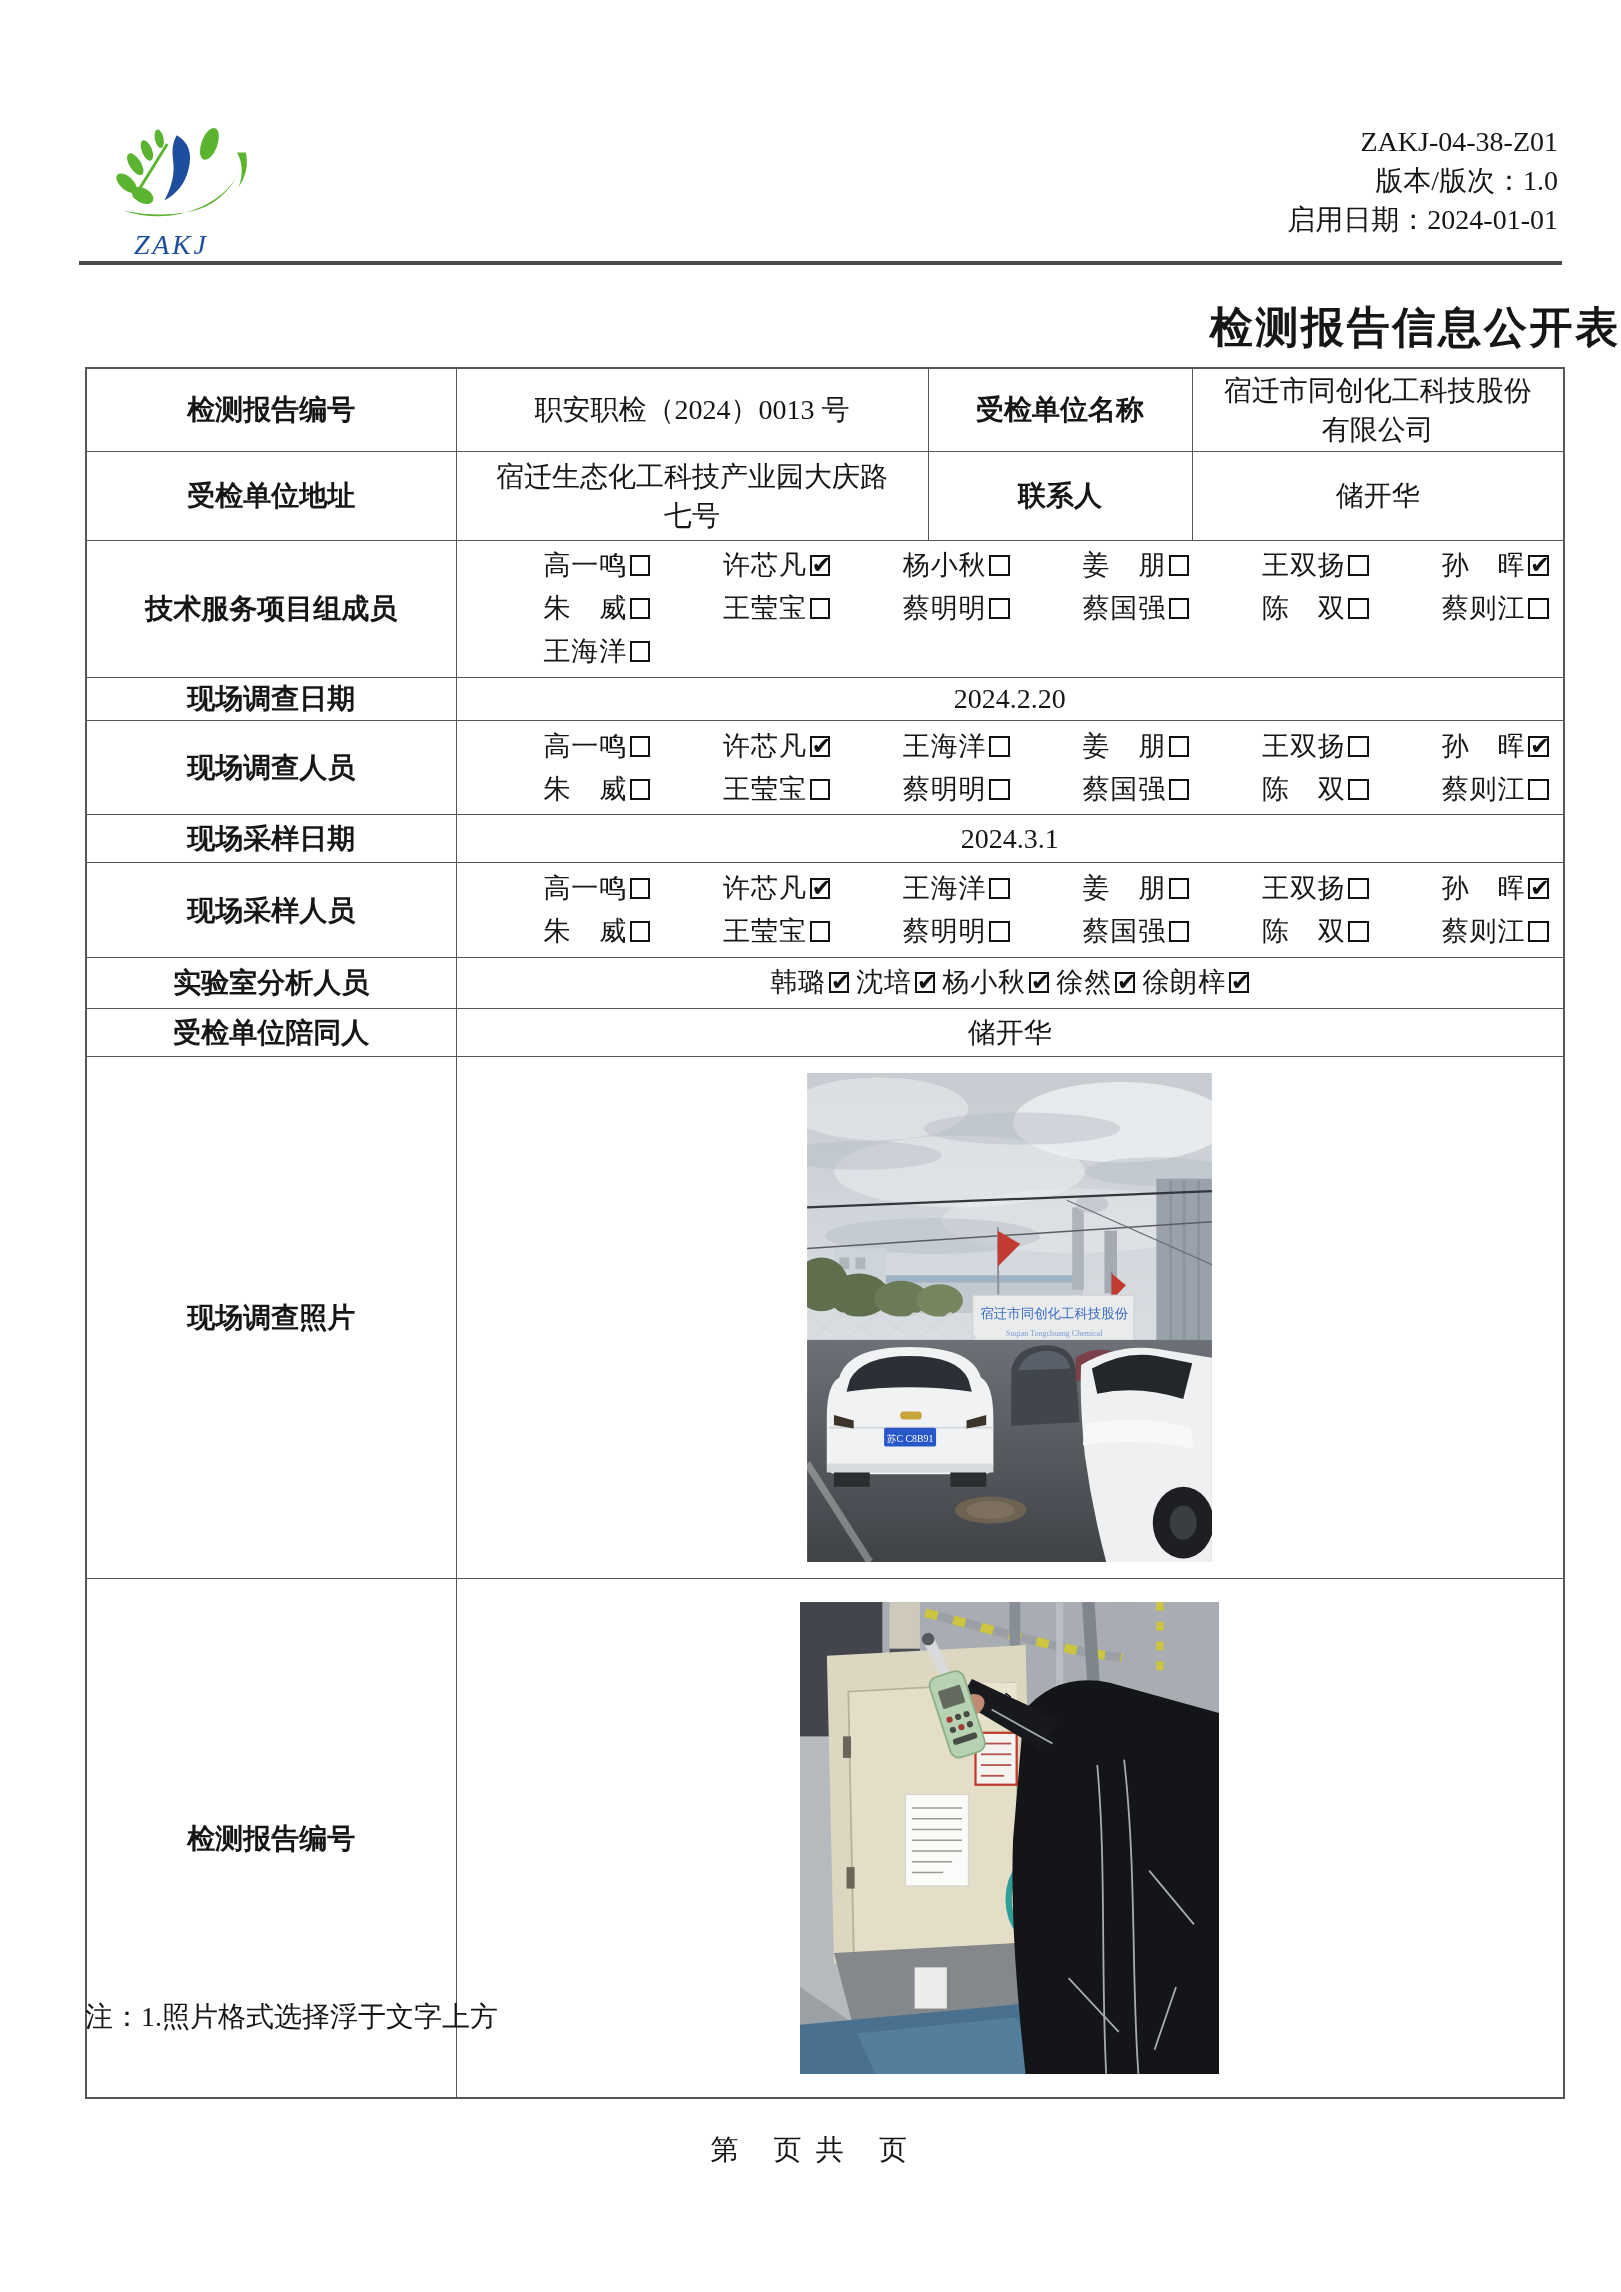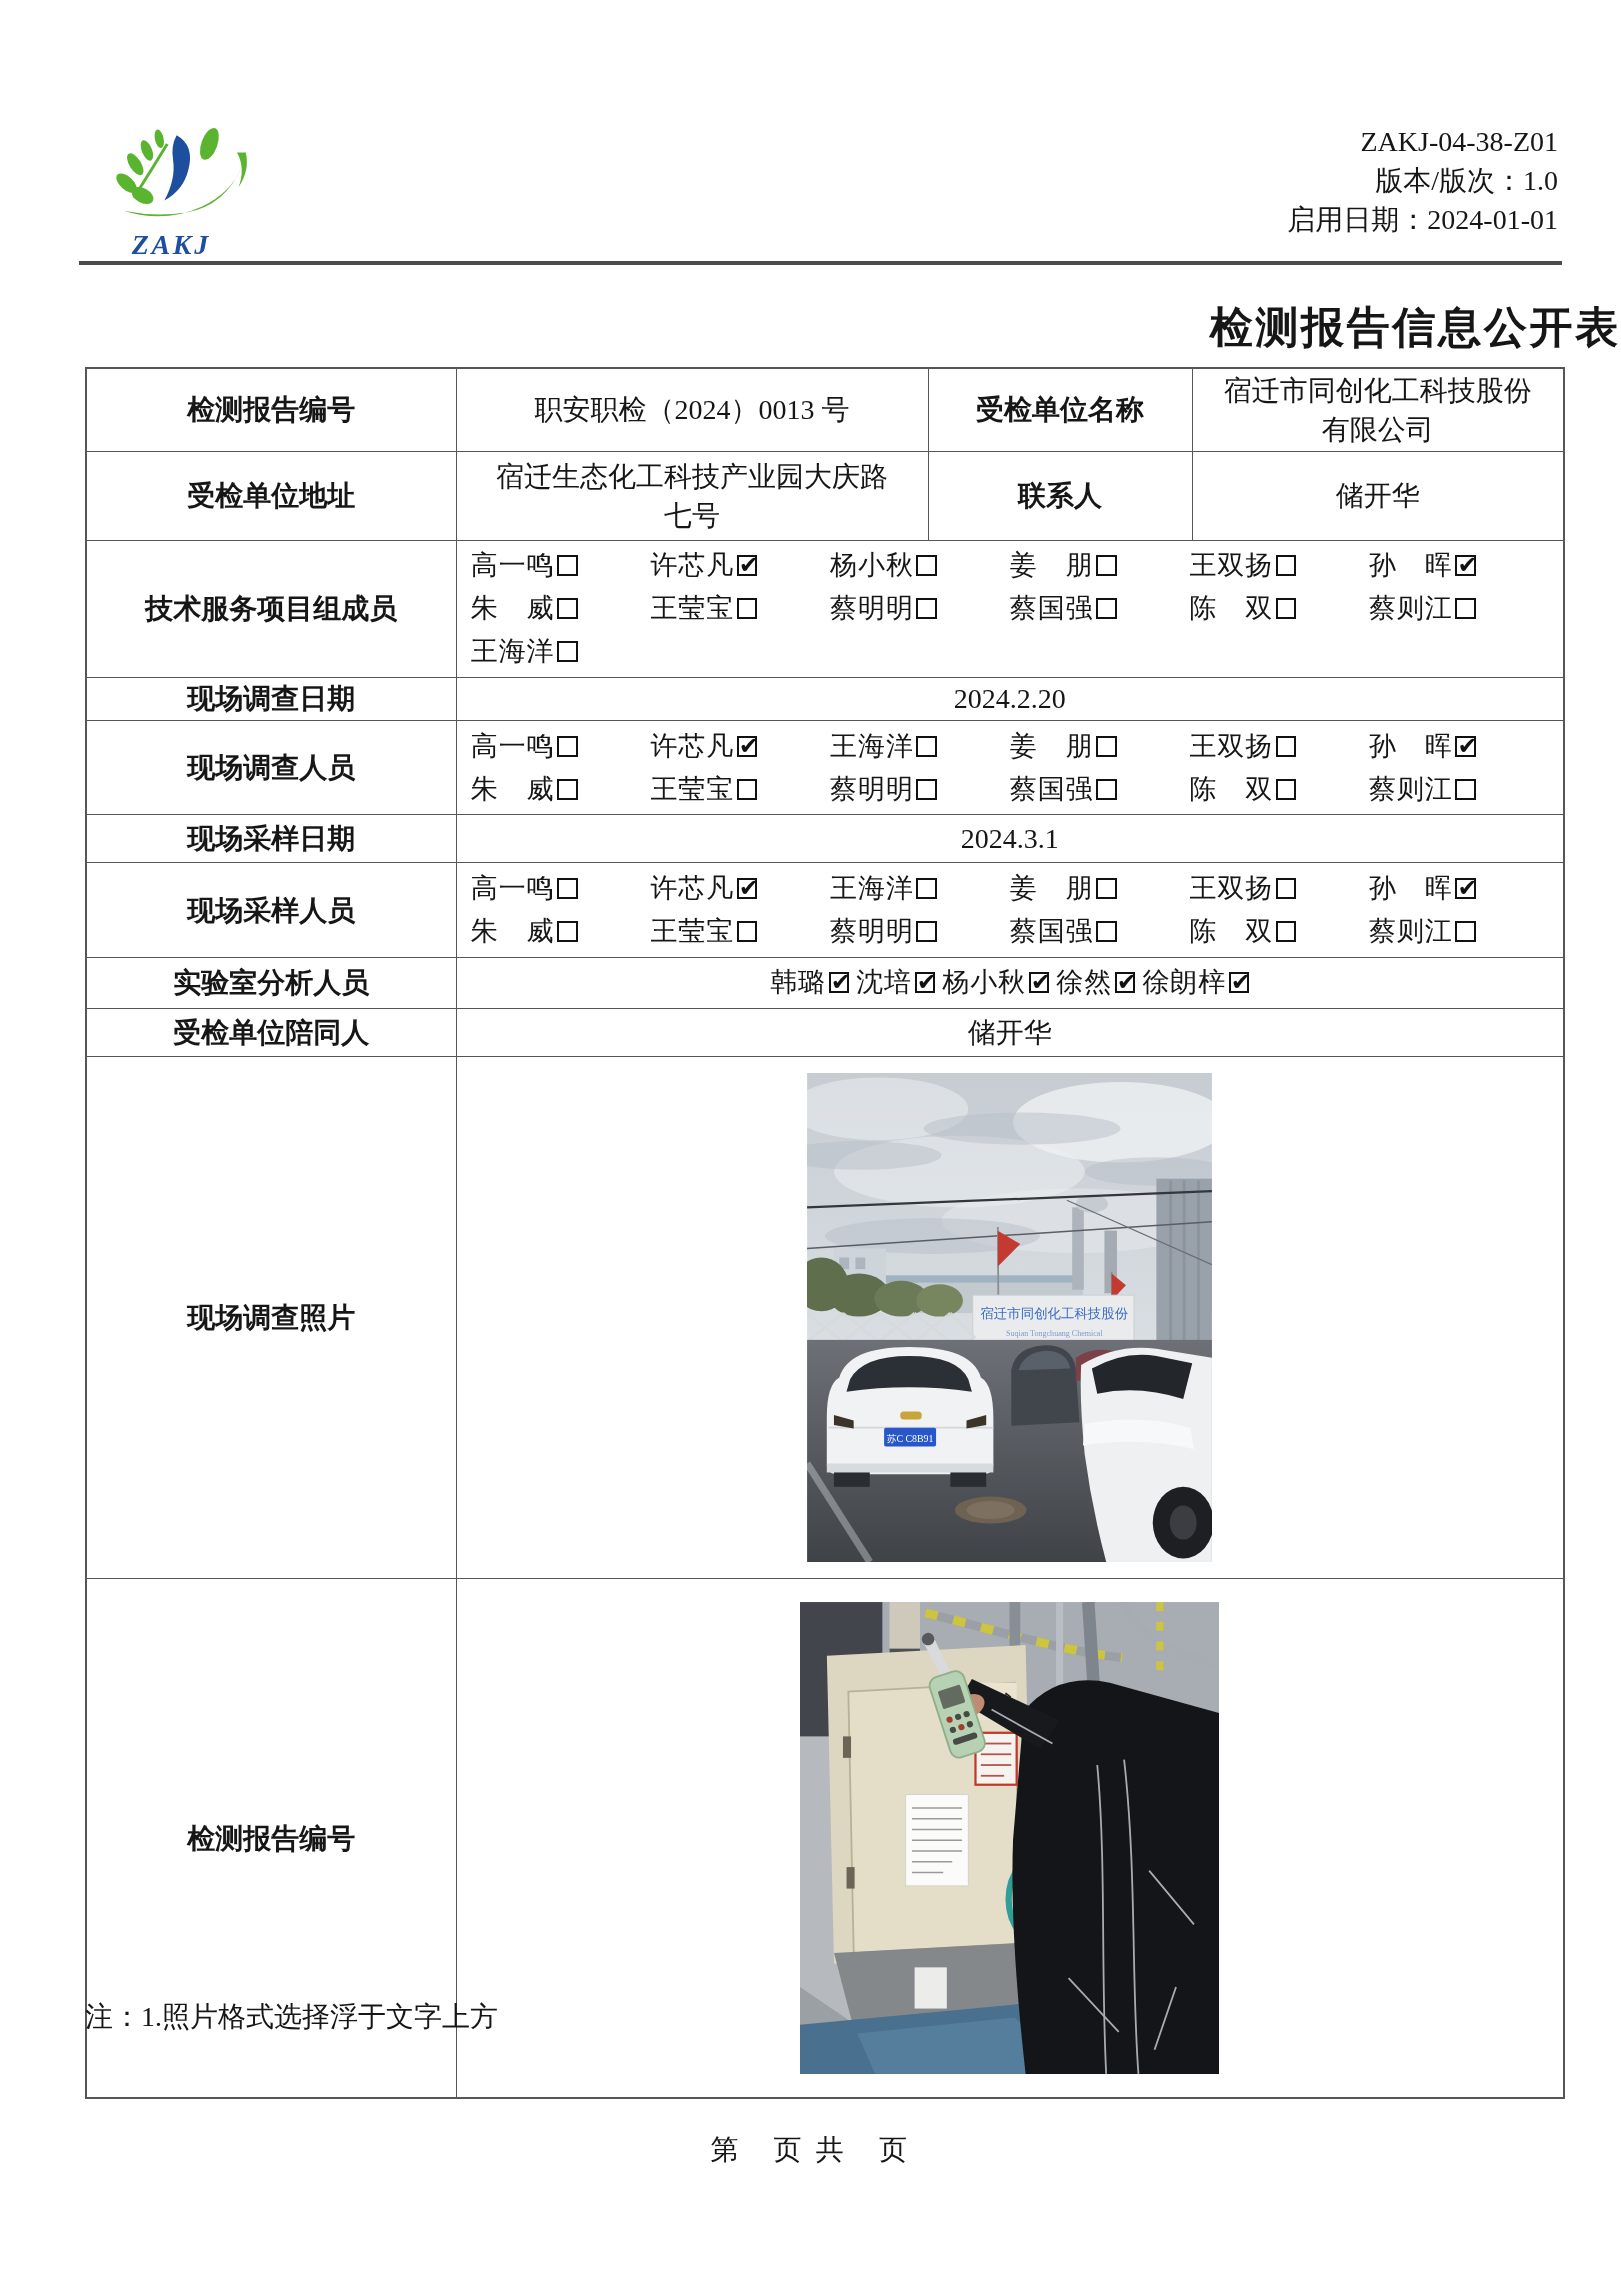--- a/index.html
+++ b/index.html
@@ -5,39 +5,39 @@
   *{box-sizing:border-box}
   html,body{margin:0;padding:0}
   body{width:1621px;height:2293px;background:#ffffff;
        font-family:"Liberation Serif","DejaVu Serif",serif;color:#161616}
   .page{position:relative;width:1621px;height:2293px;overflow:hidden;background:#fff}
 
   
   .logo-wrap{position:absolute;left:90px;top:125px;width:197px;height:143px}
   .logo-svg{width:159px;height:109px;display:block;margin-left:12.5px}
   .zakj{display:block;width:159px;margin-left:1.8px;margin-top:-5.4px;text-align:center;
-        color:#1d4f9e;font-weight:bold;font-style:italic;font-size:28px;letter-spacing:2.7px}
+        color:#1d4f9e;font-weight:normal;font-style:italic;font-size:28px;letter-spacing:2.7px}
   .company{position:absolute;left:269px;top:158px;font-size:35px;letter-spacing:1.8px;white-space:nowrap}
   .hdr-right{position:absolute;right:63px;top:122px;text-align:right;font-size:28px;line-height:39px}
   .rule{position:absolute;left:79px;top:261px;width:1483px;height:3.6px;background:#4b4b4b}
   .title{position:absolute;left:0;top:299px;width:1621px;text-align:right;
          font-size:43px;font-weight:bold;letter-spacing:2.7px}
 
   
   table.sheet{position:absolute;left:85px;top:367px;width:1478px;
               border-collapse:collapse;table-layout:fixed;border:2.7px solid #565656}
   .sheet td{border:1.8px solid #565656;font-size:28px;text-align:center;
             vertical-align:middle;padding:1.8px 7.2px;line-height:39px}
   td.lbl{font-weight:bold}
   td.val-addr{padding:0 27px}
   td.val-name{padding:0 30px}
   td.cell-members{padding:3.6px 0}
   .member-line{display:grid;grid-template-columns:repeat(6,1fr);align-items:center;
                height:43px;padding:0 14.3px}
-  .member{display:flex;align-items:center;justify-content:flex-start;
+  .member{display:flex;align-items:center;justify-content:flex-end;
           white-space:nowrap;font-size:27px}
   .mname{letter-spacing:0.9px}
   .cb{display:inline-block;width:20.6px;height:20.6px;border:2.7px solid #111;margin-left:2.7px;
       background:#fff;font-family:"DejaVu Sans",sans-serif;line-height:17px;
       font-size:24px;font-weight:bold;text-align:center;color:#111;overflow:visible}
   .centered-members .member-line{display:flex;justify-content:center;gap:7px;height:43px}
   td.photo-cell{padding:16px}
   .photo-frame{display:block;margin:0 auto}
 
   

